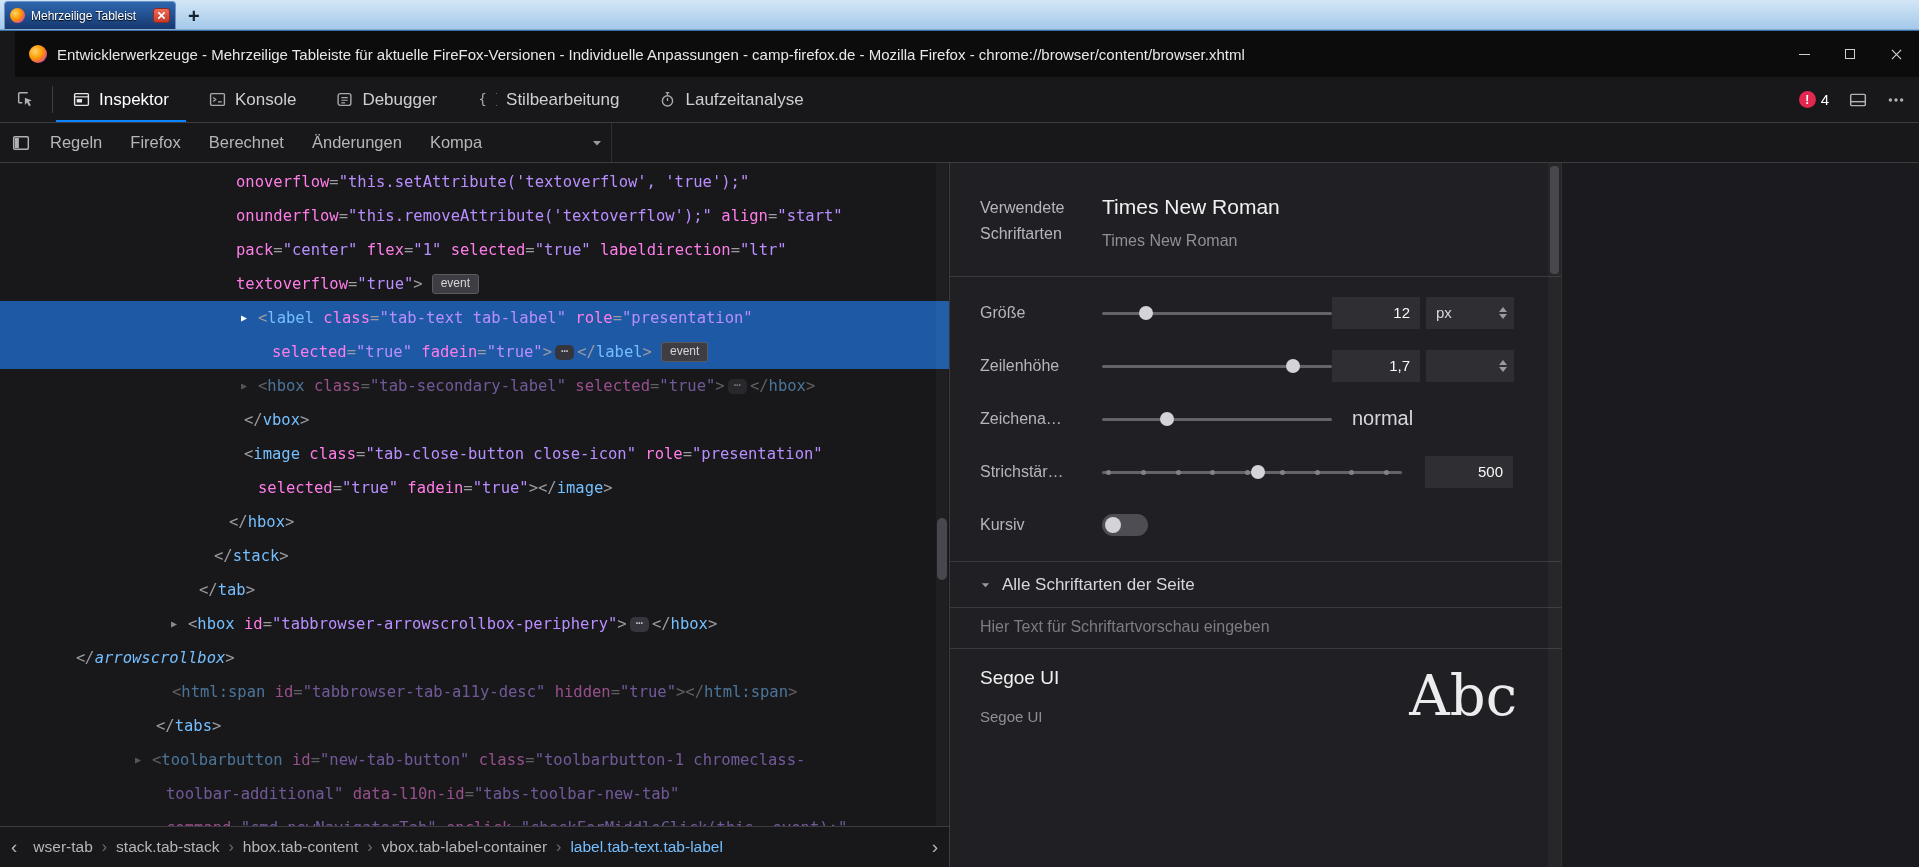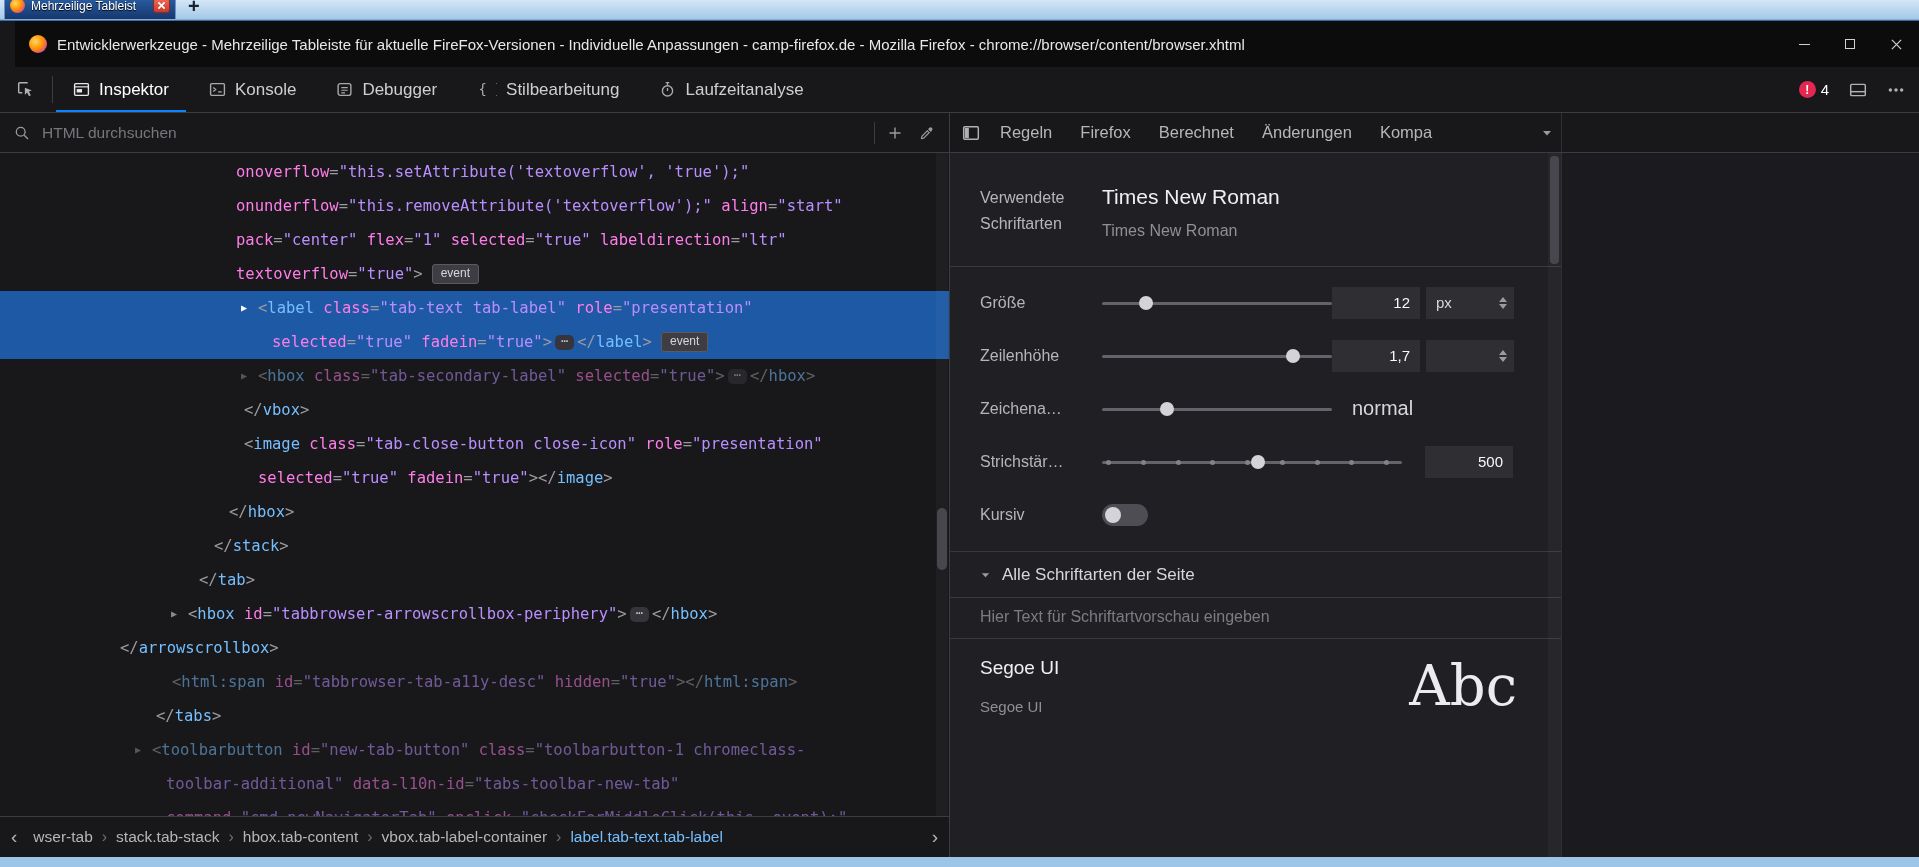--- a/index.html
+++ b/index.html
@@ -1,20 +1,20 @@
 <!DOCTYPE html>
 <html><head>
 <meta charset="utf-8">
 <style>
   * { margin:0; padding:0; box-sizing:border-box; }
   html,body { width:1919px; height:867px; overflow:hidden;
     font-family:"Liberation Sans", sans-serif; background:#9dc5e8; }
 
   
-  .strip { height:20px; background:linear-gradient(#d3e6f6,#a4c9e9);
+  .strip { height:30px; background:linear-gradient(#d3e6f6,#a4c9e9);
     display:flex; align-items:flex-end; border-bottom:1px solid #86aed3; }
   .btab { margin-left:4px; height:28px; width:172px;
     background:linear-gradient(#2f67b0,#16386e); border:1px solid #6b93c8; border-bottom:none;
     border-radius:4px 4px 0 0; display:flex; align-items:center; gap:6px; padding:0 5px;
     color:#fff; font-size:12px; }
   .btab-title { flex:1; white-space:nowrap; overflow:hidden; text-shadow:0 1px 1px #000; }
   .ff-logo { width:15px; height:15px; border-radius:50%; flex:0 0 auto;
     background:radial-gradient(circle at 35% 35%, #ffd567, #ff9500 45%, #e3547a 72%, #9059ff 95%); }
   .tab-close { width:17px; height:15px; border-radius:3px; background:linear-gradient(#ee6a55,#c93a2c);
     border:1px solid #8e2a1f; display:flex; align-items:center; justify-content:center; }
@@ -255,41 +255,20 @@
         <svg width="18" height="18" viewBox="0 0 16 16">
           <circle cx="3" cy="8" r="1.5" fill="currentColor"></circle>
             <circle cx="8" cy="8" r="1.5" fill="currentColor"></circle>
             <circle cx="13" cy="8" r="1.5" fill="currentColor"></circle>
         </svg>
       </span>
     </div>
   </div>
 
   <div class="midrow">
-    <div class="search-left">
-      <span class="sr-ic">
-        <svg width="16" height="16" viewBox="0 0 16 16">
-            <circle cx="6.7" cy="6.7" r="4.4" fill="none" stroke="currentColor" stroke-width="1.3"></circle>
-            <path d="M10.2 10.2L14 14" stroke="currentColor" stroke-width="1.3"></path>
-          </svg>
-      </span>
-      <input class="search-input" placeholder="HTML durchsuchen" style="">
-      <span class="sep-v" style="height:22px;margin:0;"></span>
-      <span class="sr-ic">
-        <svg width="16" height="16" viewBox="0 0 16 16">
-            <path d="M8 2.5v11M2.5 8h11" stroke="currentColor" stroke-width="1.4"></path>
-          </svg>
-      </span>
-      <span class="sr-ic">
-        <svg width="16" height="16" viewBox="0 0 16 16">
-          <path d="M2.5 13.5l.4-2.2 5.4-5.4 1.8 1.8-5.4 5.4z" fill="none" stroke="currentColor" stroke-width="1.2"></path>
-          <path d="M9 4.2l1.2-1.2a1.7 1.7 0 0 1 2.8 2.4L11.8 7z" fill="currentColor"></path>
-        </svg>
-      </span>
-    </div>
     <div class="sb-tabs-wrap">
       <span class="dock-ic">
         <svg width="18" height="18" viewBox="0 0 16 16">
           <rect x="1.5" y="2.5" width="13" height="11" rx="1" fill="none" stroke="currentColor" stroke-width="1.3"></rect>
           <rect x="2.5" y="3.5" width="3.6" height="9" fill="currentColor"></rect>
         </svg>
       </span>
       <span style="display:flex;">
           <span class="sb-tab">Regeln</span>
           <span class="sb-tab">Firefox</span>
@@ -315,21 +294,21 @@
         <div class="code-line sel" style="padding-left: 258px;"><span class="twisty" style="left: 241px;"></span><span class="seg-p">&lt;</span><span class="seg-t">label</span><span class="seg-p"> </span><span class="seg-a">class</span><span class="seg-p">=</span><span class="seg-v">"tab-text tab-label"</span><span class="seg-p"> </span><span class="seg-a">role</span><span class="seg-p">=</span><span class="seg-v">"presentation"</span></div>
         <div class="code-line sel" style="padding-left: 272px;"><span class="seg-a">selected</span><span class="seg-p">=</span><span class="seg-v">"true"</span><span class="seg-p"> </span><span class="seg-a">fadein</span><span class="seg-p">=</span><span class="seg-v">"true"</span><span class="seg-p">&gt;</span><span class="pill">⋯</span><span class="seg-p">&lt;/</span><span class="seg-t">label</span><span class="seg-p">&gt;</span><span class="badge">event</span></div>
         <div class="code-line dim" style="padding-left: 258px;"><span class="twisty" style="left: 241px;"></span><span class="seg-p">&lt;</span><span class="seg-t">hbox</span><span class="seg-p"> </span><span class="seg-a">class</span><span class="seg-p">=</span><span class="seg-v">"tab-secondary-label"</span><span class="seg-p"> </span><span class="seg-a">selected</span><span class="seg-p">=</span><span class="seg-v">"true"</span><span class="seg-p">&gt;</span><span class="pill">⋯</span><span class="seg-p">&lt;/</span><span class="seg-t">hbox</span><span class="seg-p">&gt;</span></div>
         <div class="code-line" style="padding-left: 244px;"><span class="seg-p">&lt;/</span><span class="seg-t">vbox</span><span class="seg-p">&gt;</span></div>
         <div class="code-line" style="padding-left: 244px;"><span class="seg-p">&lt;</span><span class="seg-t">image</span><span class="seg-p"> </span><span class="seg-a">class</span><span class="seg-p">=</span><span class="seg-v">"tab-close-button close-icon"</span><span class="seg-p"> </span><span class="seg-a">role</span><span class="seg-p">=</span><span class="seg-v">"presentation"</span></div>
         <div class="code-line" style="padding-left: 258px;"><span class="seg-a">selected</span><span class="seg-p">=</span><span class="seg-v">"true"</span><span class="seg-p"> </span><span class="seg-a">fadein</span><span class="seg-p">=</span><span class="seg-v">"true"</span><span class="seg-p">&gt;&lt;/</span><span class="seg-t">image</span><span class="seg-p">&gt;</span></div>
         <div class="code-line" style="padding-left: 229px;"><span class="seg-p">&lt;/</span><span class="seg-t">hbox</span><span class="seg-p">&gt;</span></div>
         <div class="code-line" style="padding-left: 214px;"><span class="seg-p">&lt;/</span><span class="seg-t">stack</span><span class="seg-p">&gt;</span></div>
         <div class="code-line" style="padding-left: 199px;"><span class="seg-p">&lt;/</span><span class="seg-t">tab</span><span class="seg-p">&gt;</span></div>
         <div class="code-line" style="padding-left: 188px;"><span class="twisty" style="left: 171px;"></span><span class="seg-p">&lt;</span><span class="seg-t">hbox</span><span class="seg-p"> </span><span class="seg-a">id</span><span class="seg-p">=</span><span class="seg-v">"tabbrowser-arrowscrollbox-periphery"</span><span class="seg-p">&gt;</span><span class="pill">⋯</span><span class="seg-p">&lt;/</span><span class="seg-t">hbox</span><span class="seg-p">&gt;</span></div>
-        <div class="code-line" style="padding-left: 120px;"><span class="seg-p">&lt;/</span><span class="seg-t">arrowscrollbox</span><span class="seg-p">&gt;</span></div>
+        <div class="code-line" style="padding-left: 76px; font-style: italic;"><span class="seg-p">&lt;/</span><span class="seg-t">arrowscrollbox</span><span class="seg-p">&gt;</span></div>
         <div class="code-line dim" style="padding-left: 172px;"><span class="seg-p">&lt;</span><span class="seg-t">html:span</span><span class="seg-p"> </span><span class="seg-a">id</span><span class="seg-p">=</span><span class="seg-v">"tabbrowser-tab-a11y-desc"</span><span class="seg-p"> </span><span class="seg-a">hidden</span><span class="seg-p">=</span><span class="seg-v">"true"</span><span class="seg-p">&gt;&lt;/</span><span class="seg-t">html:span</span><span class="seg-p">&gt;</span></div>
         <div class="code-line" style="padding-left: 156px;"><span class="seg-p">&lt;/</span><span class="seg-t">tabs</span><span class="seg-p">&gt;</span></div>
         <div class="code-line dim" style="padding-left: 152px;"><span class="twisty" style="left: 135px;"></span><span class="seg-p">&lt;</span><span class="seg-t">toolbarbutton</span><span class="seg-p"> </span><span class="seg-a">id</span><span class="seg-p">=</span><span class="seg-v">"new-tab-button"</span><span class="seg-p"> </span><span class="seg-a">class</span><span class="seg-p">=</span><span class="seg-v">"toolbarbutton-1 chromeclass-</span></div>
         <div class="code-line dim" style="padding-left: 166px;"><span class="seg-v">toolbar-additional"</span><span class="seg-p"> </span><span class="seg-a">data-l10n-id</span><span class="seg-p">=</span><span class="seg-v">"tabs-toolbar-new-tab"</span></div>
         <div class="code-line dim" style="padding-left: 166px;"><span class="seg-a">command</span><span class="seg-p">=</span><span class="seg-v">"cmd_newNavigatorTab"</span><span class="seg-p"> </span><span class="seg-a">onclick</span><span class="seg-p">=</span><span class="seg-v">"checkForMiddleClick(this, event);"</span></div>
         <div class="mk-scroll">
           <div class="mk-thumb"></div>
         </div>
       </div>
 

